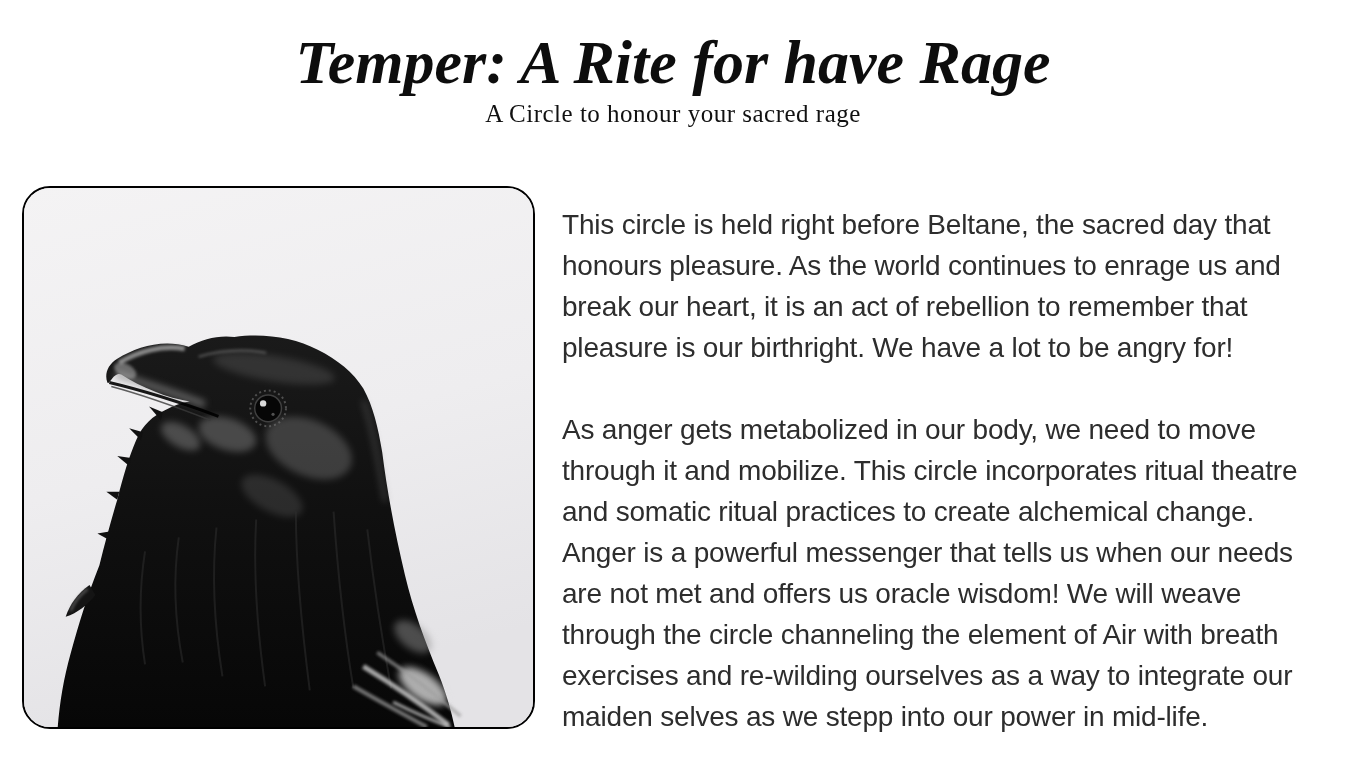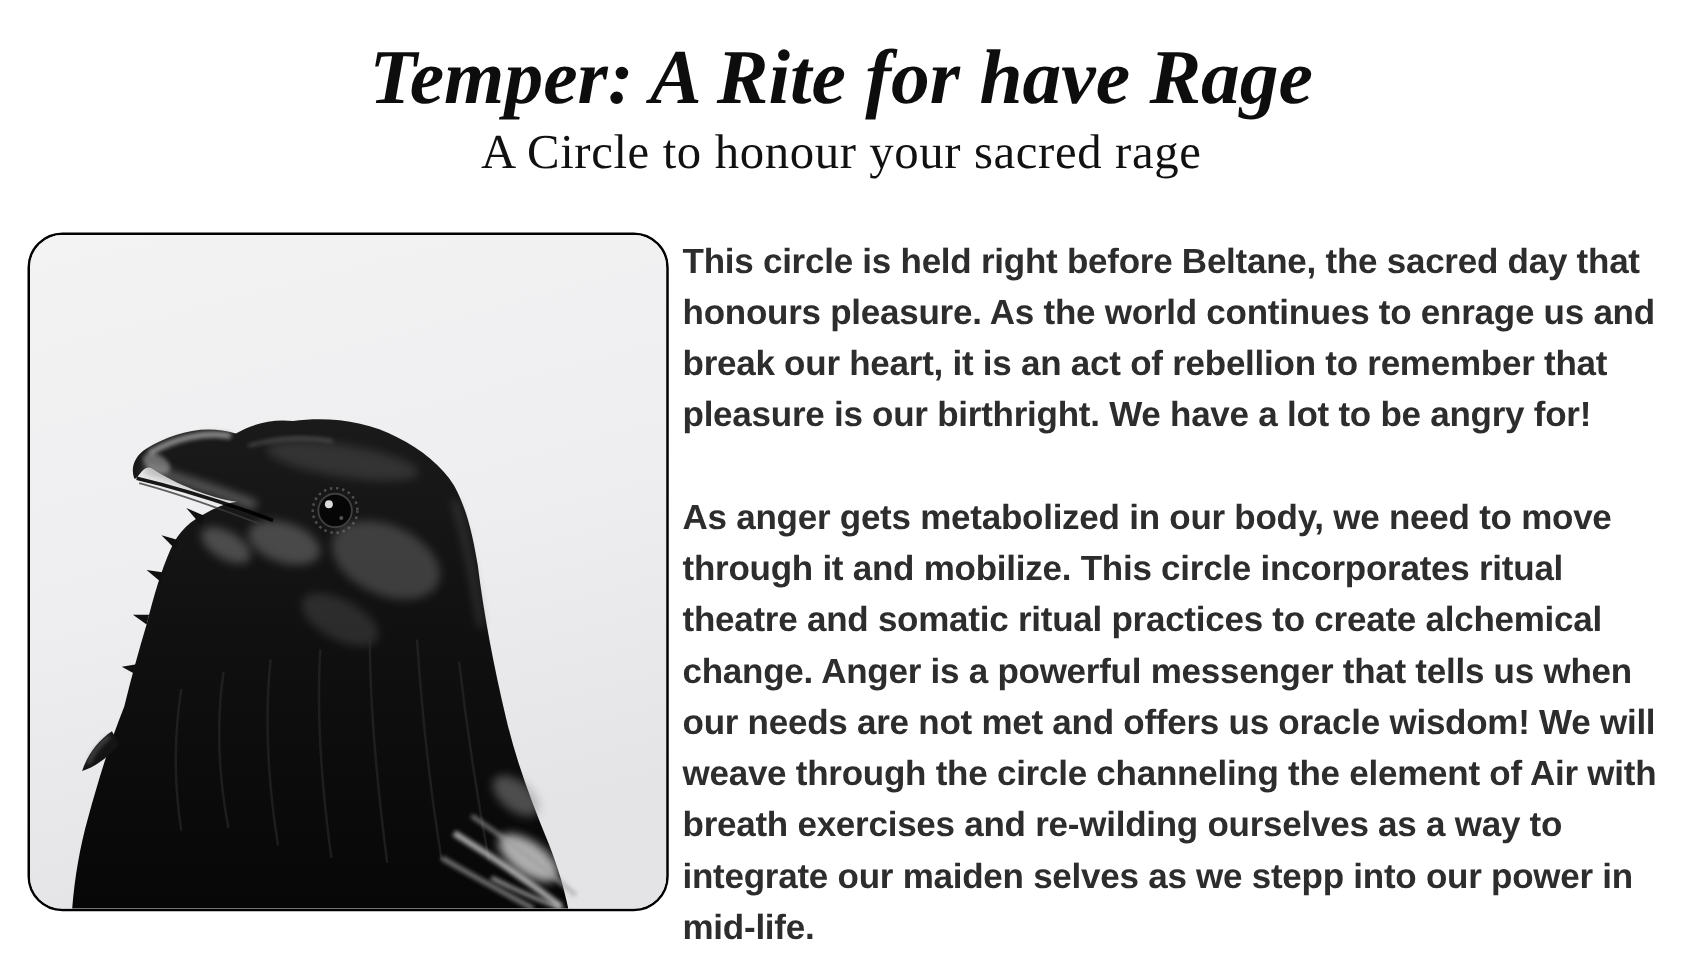--- a/index.html
+++ b/index.html
@@ -28,21 +28,21 @@
     font-weight: 600;
     font-size: 62px;
     line-height: 1.12;
     color: #0d0d0d;
     letter-spacing: 0px;
   }
   .page-subtitle {
     margin: 2px 0 0 0;
     font-family: "Liberation Serif", serif;
     font-weight: 400;
-    font-size: 39px;
+    font-size: 25px;
     line-height: 1.2;
     color: #111111;
     letter-spacing: 0.5px;
   }
 
   
   .photo-frame {
     position: absolute;
     left: 22px;
     top: 186px;
@@ -59,21 +59,21 @@
   .description {
     position: absolute;
     left: 546px;
     top: 188px;
     width: 800px;
     font-size: 28px;
     line-height: 41px;
     letter-spacing: -0.2px;
     color: #2d2d2d;
   }
-  .description p { margin: 0; font-weight: bold; }
+  .description p { margin: 16px; }
   .description p + p { margin-top: 41px; }
 </style>
 </head>
 <body>
 
 <header class="header">
   <h1 class="page-title">Temper: A Rite for have Rage</h1>
   <div class="page-subtitle">A Circle to honour your sacred rage</div>
 </header>
 

